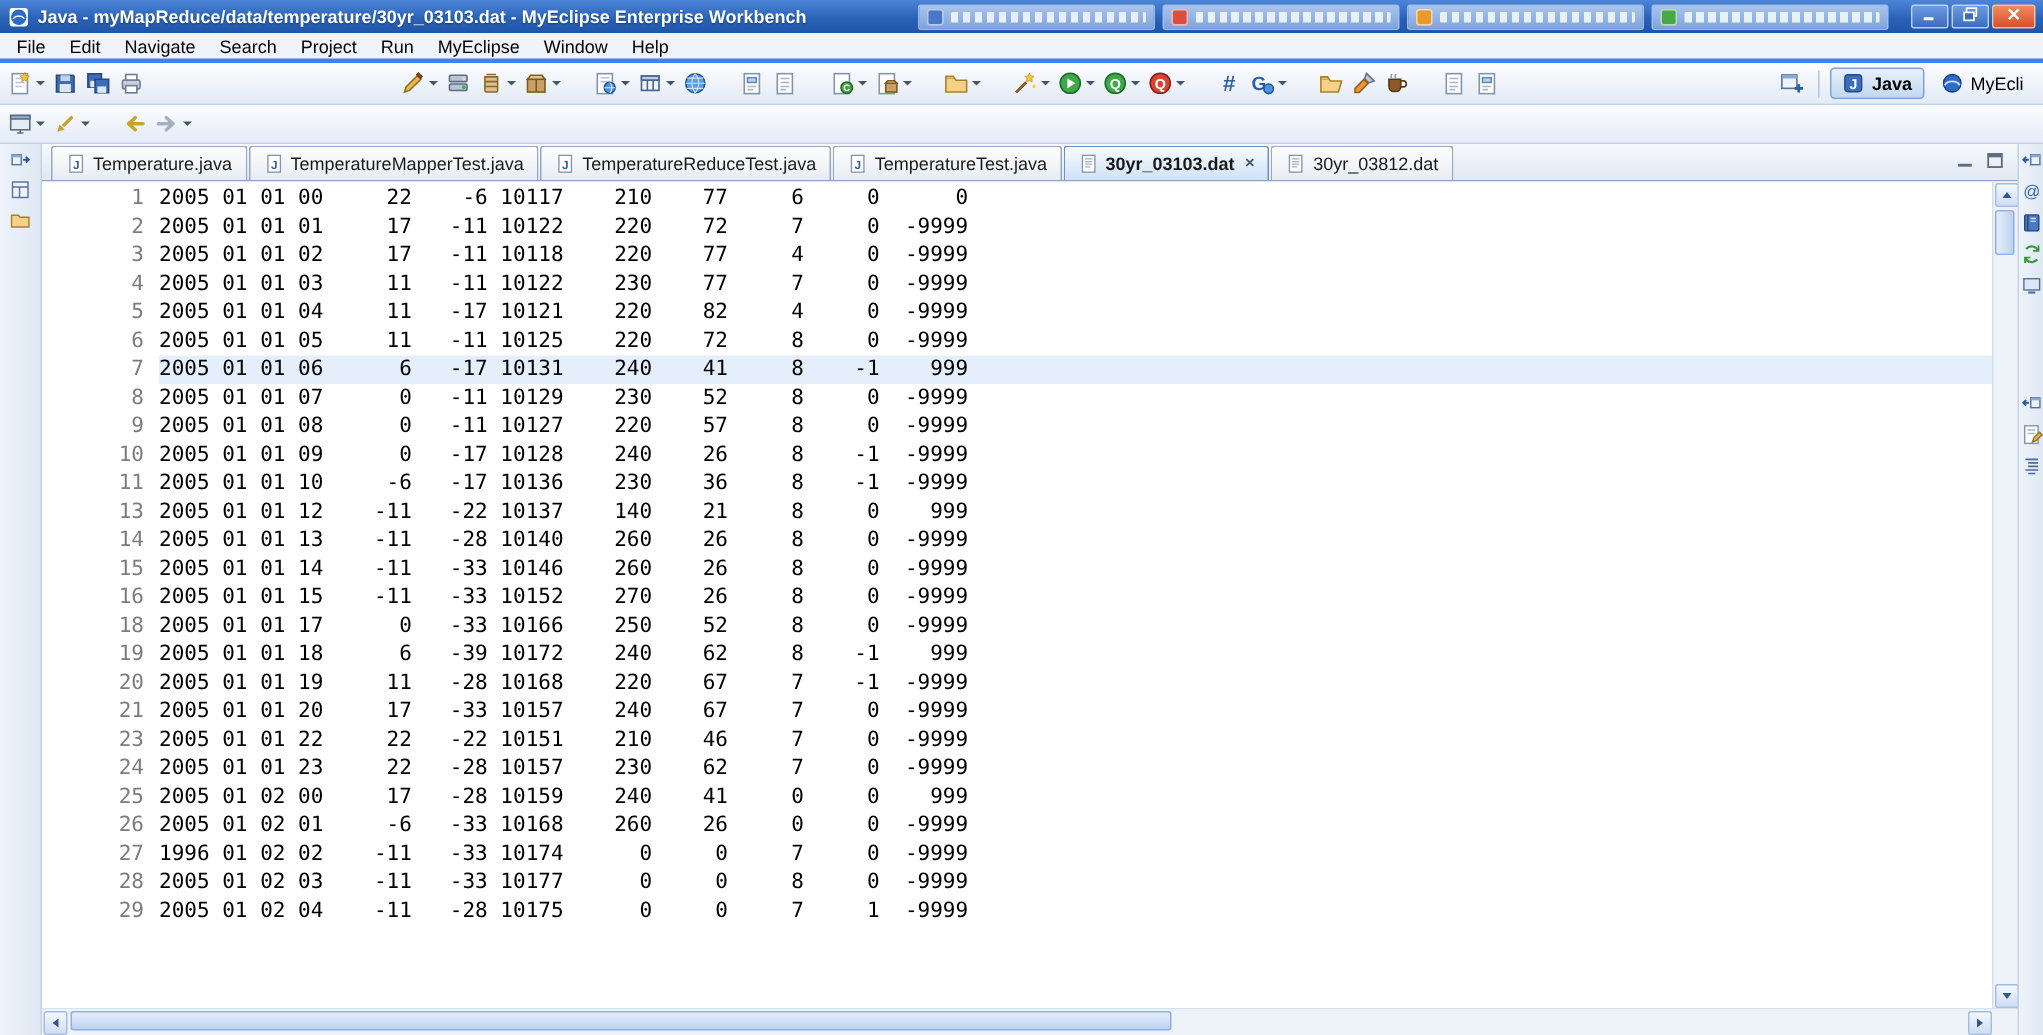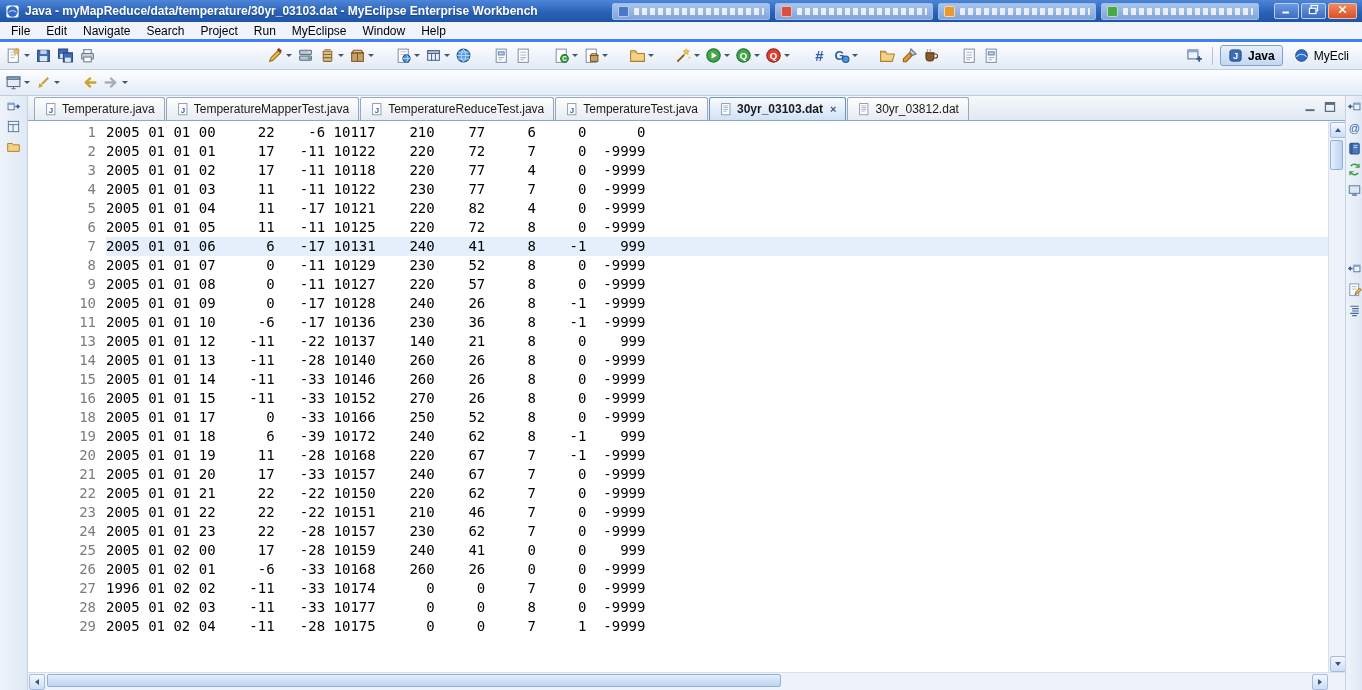--- a/index.html
+++ b/index.html
@@ -655,24 +655,20 @@
               </div>
               <div class="coderow">
                 <span class="ln">20</span>
                 <span class="txt">2005 01 01 19     11   -28 10168    220    67     7    -1  -9999</span>
               </div>
               <div class="coderow">
                 <span class="ln">21</span>
                 <span class="txt">2005 01 01 20     17   -33 10157    240    67     7     0  -9999</span>
               </div>
               <div class="coderow">
-                <span class="ln">22</span>
-                <span class="txt">2005 01 01 21     22   -22 10150    220    62     7     0  -9999</span>
-              </div>
-              <div class="coderow">
                 <span class="ln">23</span>
                 <span class="txt">2005 01 01 22     22   -22 10151    210    46     7     0  -9999</span>
               </div>
               <div class="coderow">
                 <span class="ln">24</span>
                 <span class="txt">2005 01 01 23     22   -28 10157    230    62     7     0  -9999</span>
               </div>
               <div class="coderow">
                 <span class="ln">25</span>
                 <span class="txt">2005 01 02 00     17   -28 10159    240    41     0     0    999</span>

